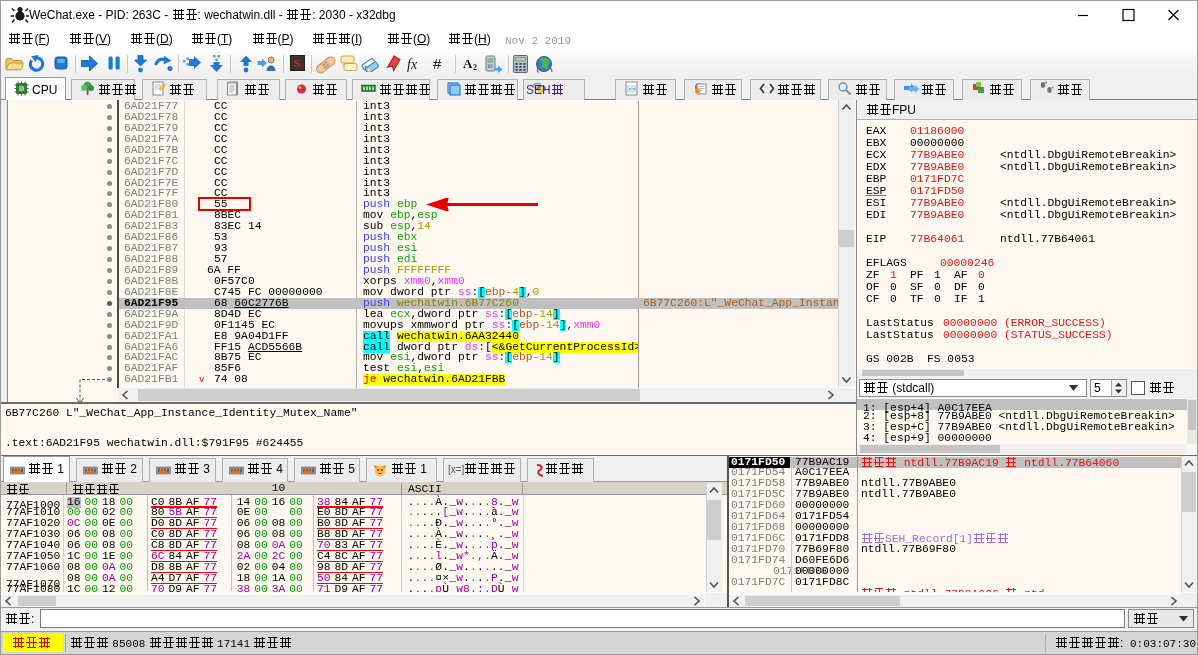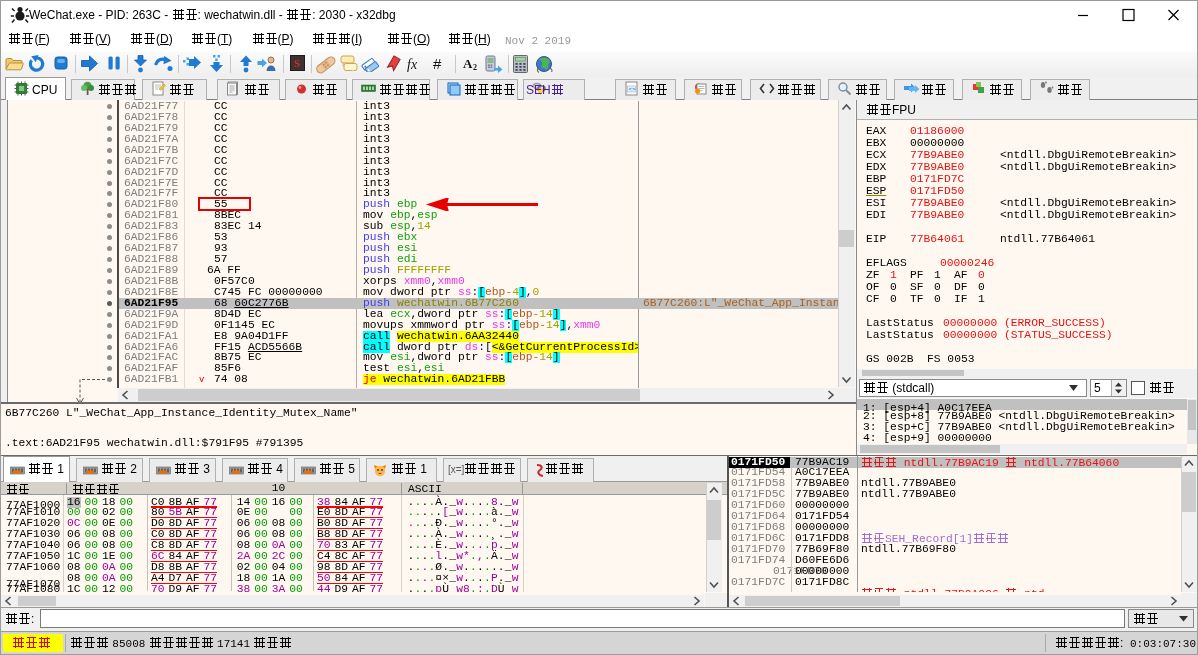--- a/index.html
+++ b/index.html
@@ -388,21 +388,21 @@
 <div class="abs m" style="left:863px;top:403px;color:#000">1: [esp+4] A0C17EEA</div>
 <div class="abs m" style="left:863px;top:410.8px;color:#000">2: [esp+8] 77B9ABE0 &lt;ntdll.DbgUiRemoteBreakin&gt;</div>
 <div class="abs m" style="left:863px;top:422.1px;color:#000">3: [esp+C] 77B9ABE0 &lt;ntdll.DbgUiRemoteBreakin&gt;</div>
 <div class="abs m" style="left:863px;top:433.4px;color:#000">4: [esp+9] 00000000</div>
 <div class="abs" style="left:1187px;top:399px;width:10px;height:45px;background:#e8e8e8"></div>
 <div class="abs" style="left:1188px;top:400px;width:8px;height:30px;background:#c4c4c4"></div>
 <div class="abs" style="left:857px;top:444px;width:330px;height:10px;background:#f0f0f0"></div>
 <div class="abs" style="left:860px;top:445px;width:140px;height:8px;background:#c4c4c4"></div>
 <div class="abs" style="left:0px;top:404px;width:856px;height:51px;background:#fff8f0"></div>
 <div class="abs m" style="left:5px;top:408px;color:#000">6B77C260 L"_WeChat_App_Instance_Identity_Mutex_Name"</div>
-<div class="abs m" style="left:5px;top:438px;color:#000">.text:6AD21F95 wechatwin.dll:$791F95 #791395</div>
+<div class="abs m" style="left:5px;top:438px;color:#000">.text:6AD21F95 wechatwin.dll:$791F95 #624455</div>
 <div class="abs" style="left:0px;top:455px;width:1198px;height:1px;background:#6a6a6a"></div>
 <div class="abs" style="left:1px;top:456px;width:726px;height:151px;background:#fff8f0"></div>
 <div class="abs" style="left:1px;top:456px;width:726px;height:26px;background:#f0f0f0;border-bottom:1px solid #9a9a9a"></div>
 <div class="abs" style="left:3px;top:456px;width:67px;height:26px;background:#fff;border:1px solid #9a9a9a;border-bottom:none"></div>
 <div class="abs" style="left:10px;top:463px"><svg width="15" height="12" viewBox="0 0 15 12">
       <rect x="0.5" y="2" width="14" height="7" fill="#9e9e9e" stroke="#616161" stroke-width="0.6"></rect>
       <g fill="#616161">
         <rect x="2" y="3.5" width="2" height="4"></rect>
         <rect x="5" y="3.5" width="2" height="4"></rect>
         <rect x="8" y="3.5" width="2" height="4"></rect>
@@ -770,21 +770,21 @@
 <div class="abs m" style="left:119.5px;top:583.9px;color:#00a000;">00</div>
 <div class="abs m" style="left:151.0px;top:583.9px;color:#a000a0;">70</div>
 <div class="abs m" style="left:168.5px;top:583.9px;color:#000;">D9</div>
 <div class="abs m" style="left:186.0px;top:583.9px;color:#000;">AF</div>
 <div class="abs m" style="left:203.5px;top:583.9px;color:#a000a0;">77</div>
 <div class="abs" style="left:151.0px;top:593.4px;width:66.0px;height:1.5px;background:#f00"></div>
 <div class="abs m" style="left:236.7px;top:583.9px;color:#a000a0;">38</div>
 <div class="abs m" style="left:254.2px;top:583.9px;color:#00a000;">00</div>
 <div class="abs m" style="left:271.7px;top:583.9px;color:#a000a0;">3A</div>
 <div class="abs m" style="left:289.2px;top:583.9px;color:#00a000;">00</div>
-<div class="abs m" style="left:317.0px;top:583.9px;color:#a000a0;">44</div>
+<div class="abs m" style="left:317.0px;top:583.9px;color:#a000a0;">71</div>
 <div class="abs m" style="left:334.5px;top:583.9px;color:#000;">D9</div>
 <div class="abs m" style="left:352.0px;top:583.9px;color:#000;">AF</div>
 <div class="abs m" style="left:369.5px;top:583.9px;color:#a000a0;">77</div>
 <div class="abs" style="left:317.0px;top:593.4px;width:66.0px;height:1.5px;background:#f00"></div>
 <div class="abs m" style="left:407.60px;top:583.9px;color:#000">.</div>
 <div class="abs m" style="left:414.54px;top:583.9px;color:#00a000">.</div>
 <div class="abs m" style="left:421.48px;top:583.9px;color:#000">.</div>
 <div class="abs m" style="left:428.42px;top:583.9px;color:#00a000">.</div>
 <div class="abs m" style="left:435.36px;top:583.9px;color:#a000a0">p</div>
 <div class="abs m" style="left:442.30px;top:583.9px;color:#000">Ù</div>

